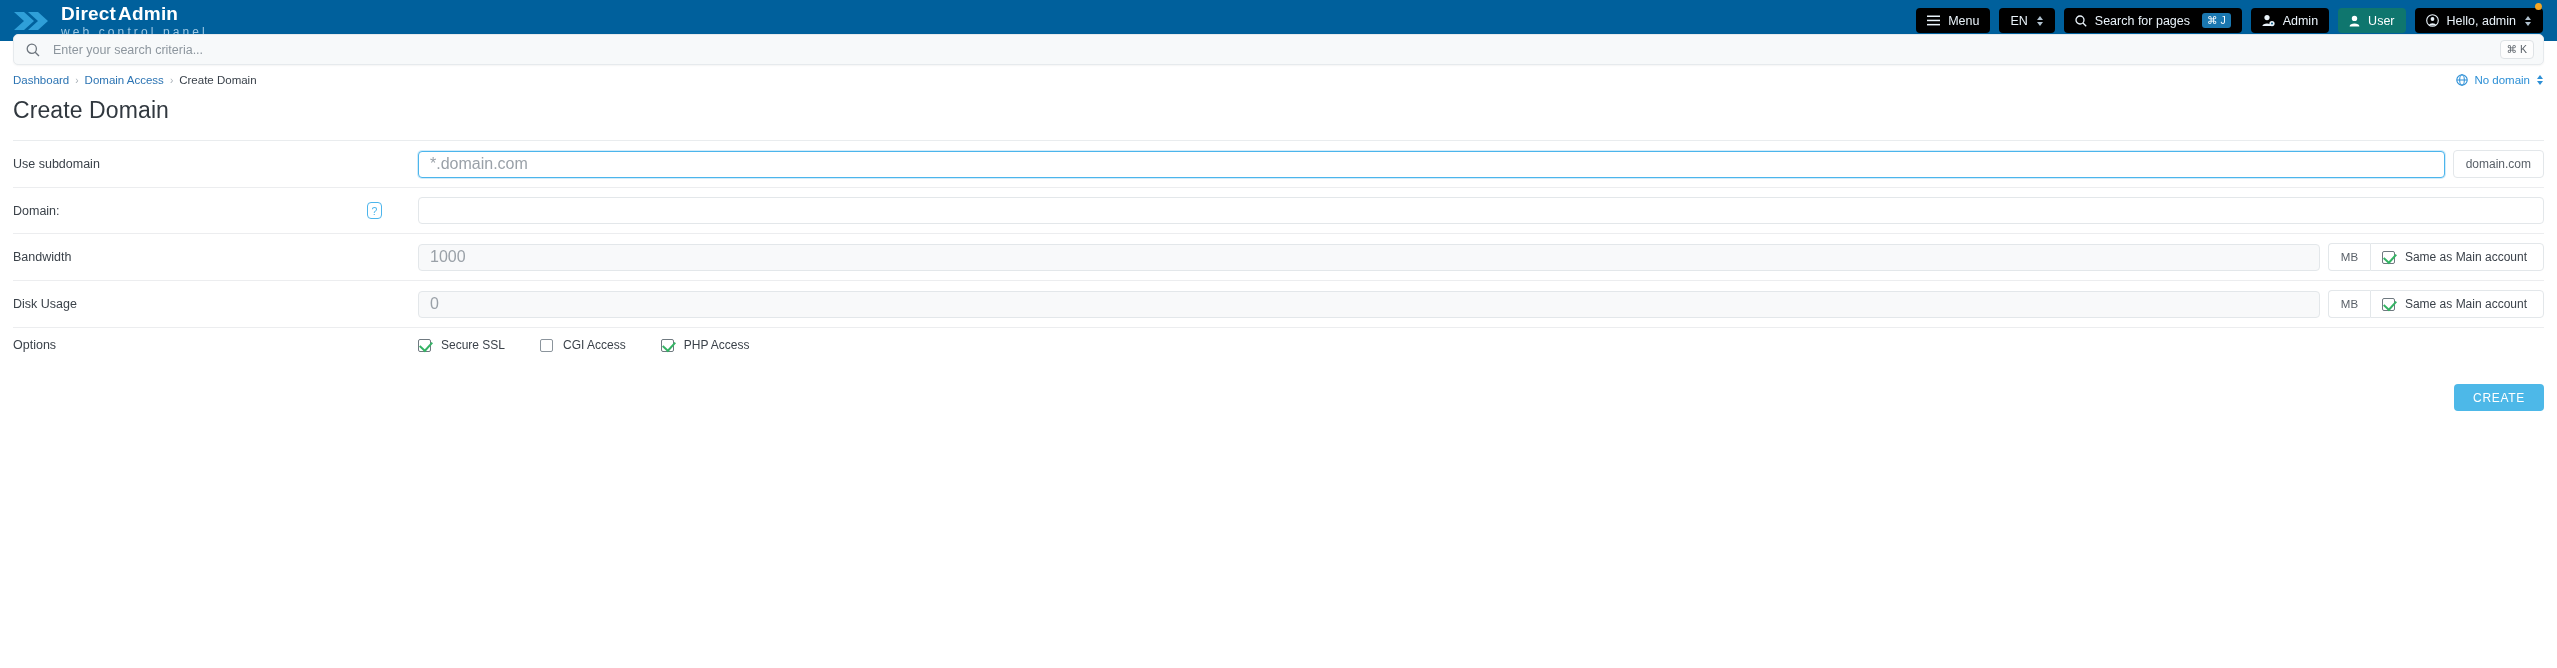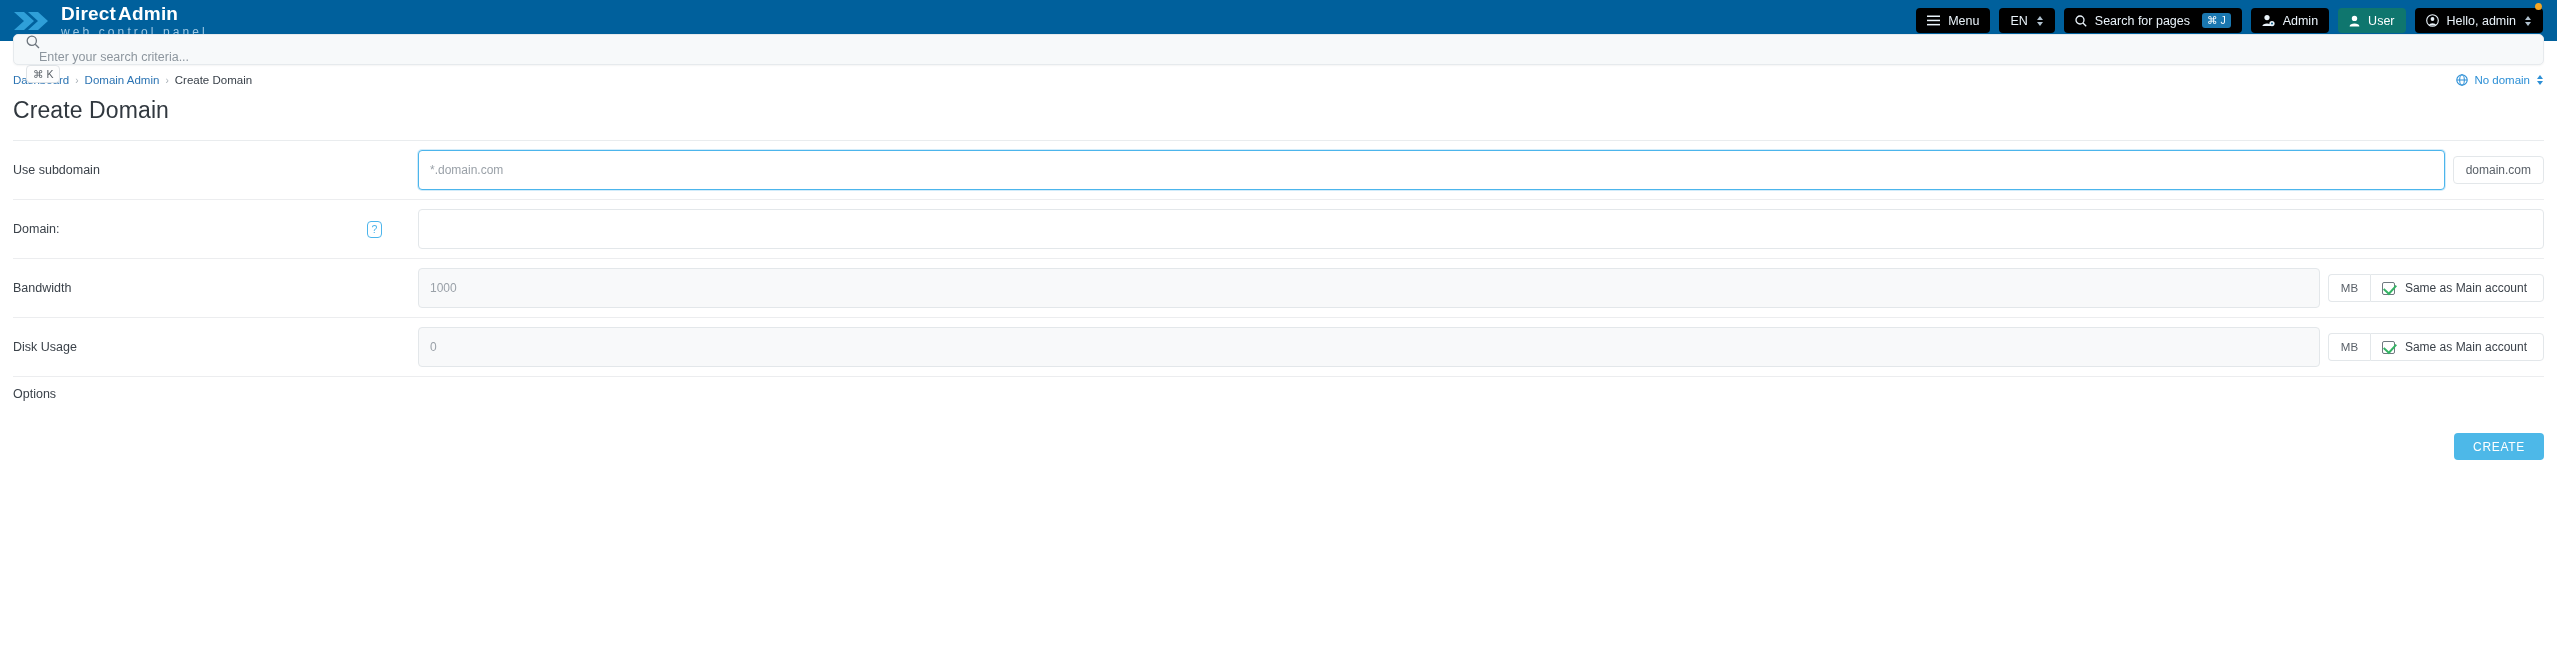--- a/index.html
+++ b/index.html
@@ -42,23 +42,23 @@
     position:absolute; width:7px; height:7px; border-radius:50%;
     background:#f5a623; right:1px; top:-5px;
   }
   .icon-svg{ display:block; }
 
   
   .searchwrap{ padding:0 13px; background:#ffffff; }
   .searchbar{
     margin-top:-7px; height:31px; background:#f7f9fa;
     border:1px solid #e6eaed; border-radius:5px;
-    display:flex; align-items:flex-start; padding:0 9px 0 12px;
+    display:flex; align-items:center; padding:0 9px 0 12px;
     box-shadow:0 1px 2px rgba(0,0,0,.045);
-    position:relative; z-index:2;flex-direction:column;
+    position:relative; z-index:2;
   }
   .searchbar input{
     flex:1; border:none; outline:none; background:transparent;
     font-family:"Liberation Sans", sans-serif; font-size:12.5px; color:#444b52;
     margin-left:11px;
   }
   .searchbar input::placeholder{ color:#8d969e; }
   .kbd-light{
     border:1px solid #dfe3e6; background:#fdfdfd; border-radius:4px;
     font-size:10.5px; color:#5b6view; color:#5b6269; padding:2px 6px; line-height:1.15;
@@ -95,23 +95,23 @@
   }
   .fc{ flex:1; display:flex; align-items:center; }
 
   .help-btn{
     width:15px; height:17px; border:1px solid #4cb5ec; border-radius:4px;
     color:#4cb5ec; font-size:10.5px; display:flex; align-items:center;
     justify-content:center; cursor:pointer; background:#fff; margin-right:24px;
   }
 
   .inp{
-    flex:1; height:40px; border:1px solid #e3e7ea; border-radius:4px;
+    flex:1; height:27px; border:1px solid #e3e7ea; border-radius:4px;
     background:#ffffff; font-family:"Liberation Sans", sans-serif;
-    font-size:12px; color:#41484f; padding:0 11px; outline:none;
+    font-size:16px; color:#41484f; padding:0 11px; outline:none;
   }
   .inp::placeholder{ color:#9aa1a8; }
   .inp.focused{ border:1px solid #4cb5ec; box-shadow:0 0 0 1px rgba(76,181,236,.25); }
   .inp.disabled{ background:#f8f9fa; color:#c2410c; }
   .suffix{
     height:28px; min-width:68px; border:1px solid #e3e7ea; border-radius:4px;
     margin-left:8px; display:flex; align-items:center; justify-content:center;
     font-size:12px; color:#5a6169; background:#ffffff; padding:0 12px;
   }
   .unitbox{
@@ -251,21 +251,21 @@
     </span>
     <input placeholder="Enter your search criteria..." style="">
     <span class="kbd-light">⌘ K</span>
   </div>
 </div>
 
 <div class="crumbrow">
   <div class="crumbs">
     <a>Dashboard</a>
     <span class="sep">›</span>
-    <a>Domain Admin</a>
+    <a>Domain Access</a>
     <span class="sep">›</span>
     <span class="cur">Create Domain</span>
   </div>
 
   <div class="domsel">
     <span>
       <svg class="icon-svg" width="12" height="12" viewBox="0 0 12 12">
         <circle cx="6" cy="6" r="5.2" fill="none" stroke="#2c8fd6" stroke-width="1.1"></circle>
         <ellipse cx="6" cy="6" rx="2.3" ry="5.2" fill="none" stroke="#2c8fd6" stroke-width="1"></ellipse>
         <line x1="0.9" y1="6" x2="11.1" y2="6" stroke="#2c8fd6" stroke-width="1"></line>
@@ -331,18 +331,34 @@
         <span class="cbx on"></span>
         <span>Same as Main account</span>
       </span>
     </div>
   </div>
 
   <div class="frow" style="border-bottom:none;">
     <div class="fl">
         <span>Options</span>
       </div>
+    <div class="fc">
+      <div class="optset">
+        <span class="opt">
+          <span class="cbx on"></span>
+          <span>Secure SSL</span>
+        </span>
+        <span class="opt">
+          <span class="cbx"></span>
+          <span>CGI Access</span>
+        </span>
+        <span class="opt">
+          <span class="cbx on"></span>
+          <span>PHP Access</span>
+        </span>
+      </div>
+    </div>
   </div>
 </div>
 
 <div class="actions">
   <button class="create-btn">CREATE</button>
 </div>
 
 </body></html>

